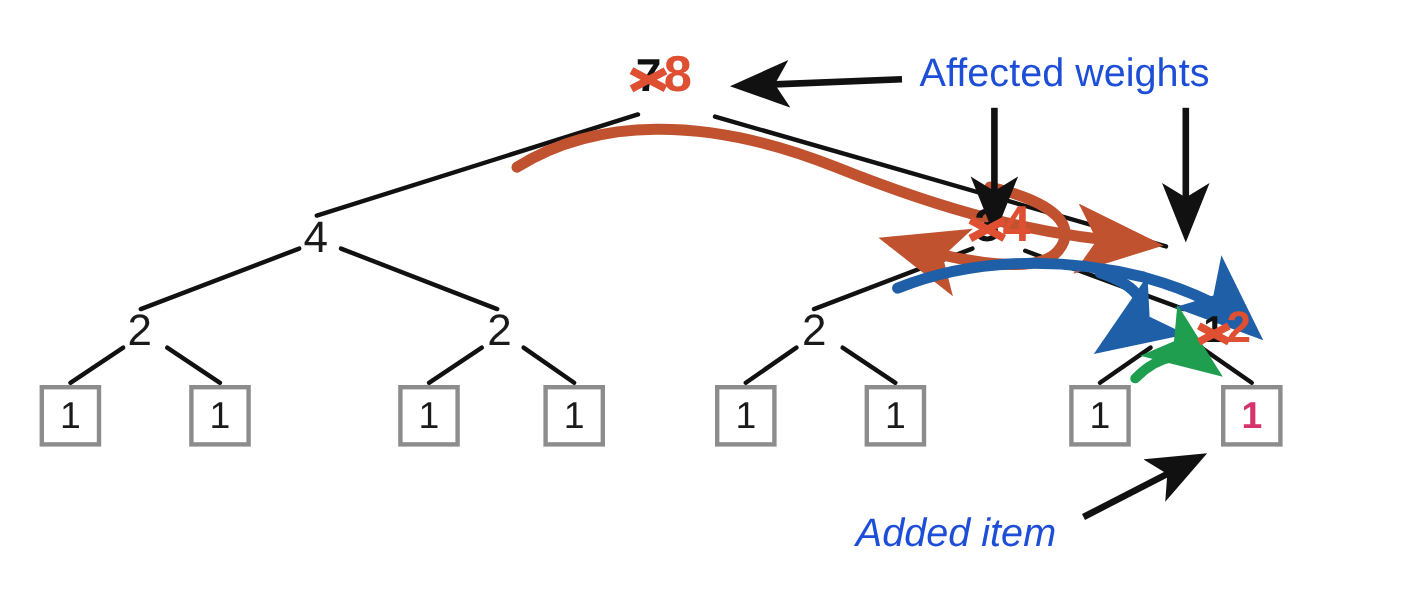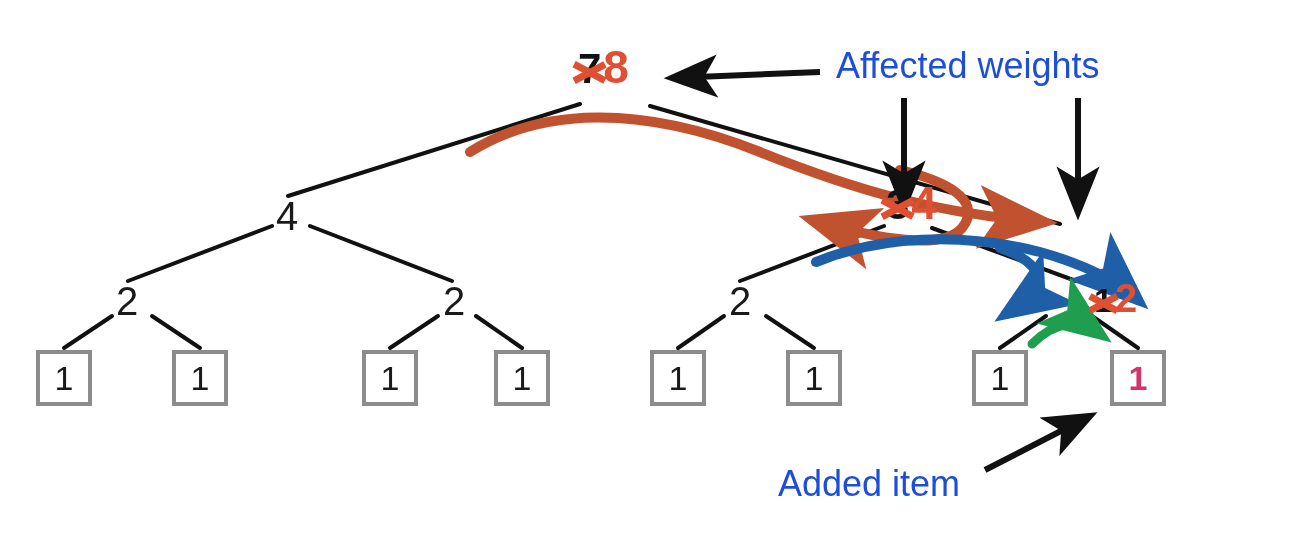--- a/index.html
+++ b/index.html
@@ -202,13 +202,13 @@
   <span class="leaf-val">1</span>
 </div>
 <div class="leaf-box" style="left:972px; top:350px;">
   <span class="leaf-val">1</span>
 </div>
 <div class="leaf-box" style="left:1110px; top:350px;">
   <span class="leaf-val accent">1</span>
 </div>
 
 <div class="annotation" style="left:836px; top:48px;">Affected weights</div>
-<div class="annotation" style="left:778px; top:466px;">Added item</div>
+<div class="annotation" style="left:778px; top:466px;font-style:italic;">Added item</div>
 
 </body></html>

